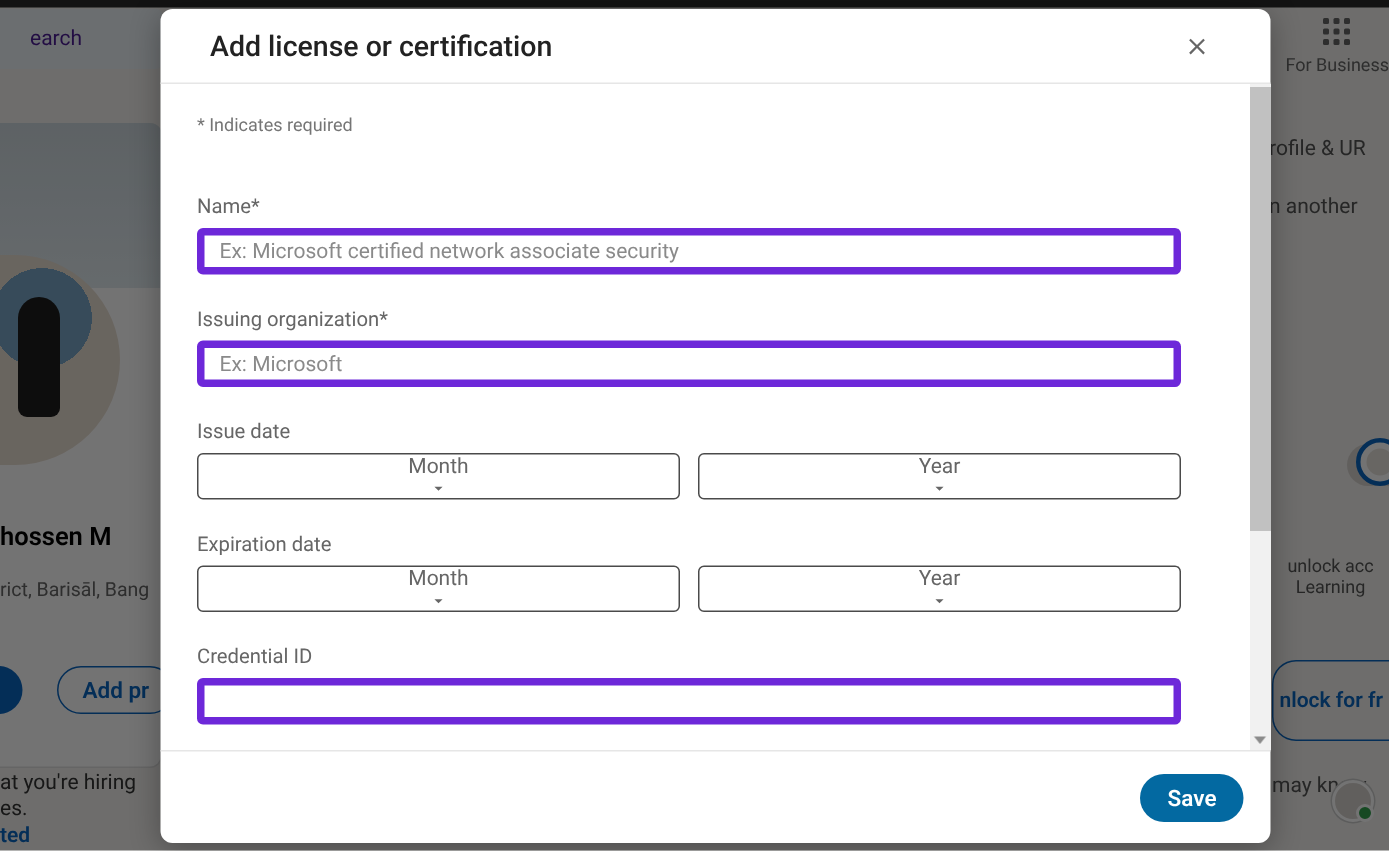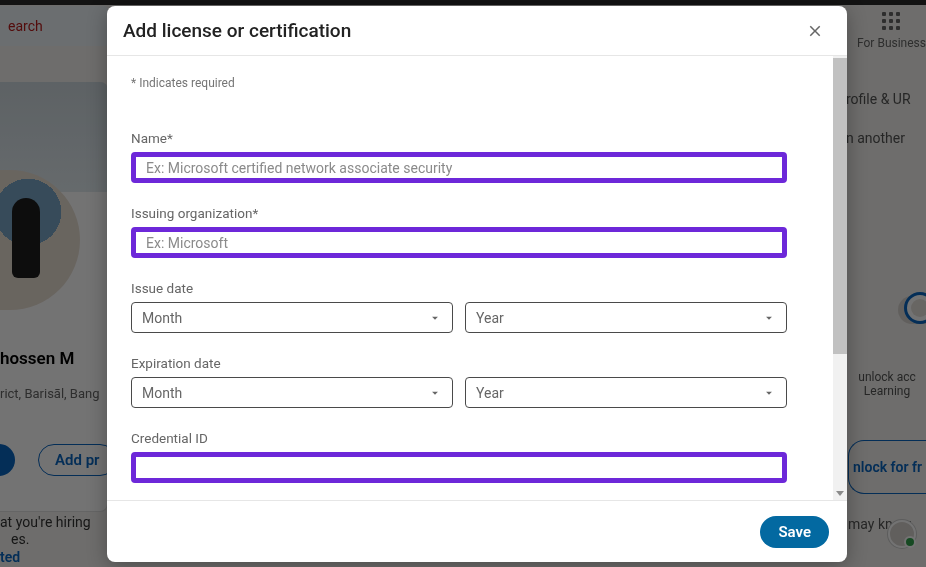--- a/index.html
+++ b/index.html
@@ -1,21 +1,21 @@
 <!DOCTYPE html>
 <html><head>
 <meta charset="utf-8">
 <style>
   * { box-sizing: border-box; margin: 0; padding: 0; font-family: -apple-system, "Segoe UI", Roboto, Helvetica, Arial, sans-serif; }
   html, body { width: 926px; height: 567px; overflow: hidden; background: #fff; }
 
   
   .bg-page { position:absolute; inset:0; background:#f3f2ef; }
   .bg-topbar { position:absolute; left:0; right:0; top:0; height:5px; background:#2c2c2c; }
-  .bg-search { position:absolute; left:0; top:6px; width:108px; height:40px; background:#edf3f8; color:#b91c1c; font-size:14px; display:flex; align-items:center; padding-left:8px; border-radius:0 4px 4px 0; }
+  .bg-search { position:absolute; left:0; top:6px; width:108px; height:40px; background:#edf3f8; color:#4c1d95; font-size:14px; display:flex; align-items:center; padding-left:20px; border-radius:0 4px 4px 0; }
   .bg-grid { position:absolute; top:12px; right:24px; width:20px; height:20px; display:grid; grid-template-columns:repeat(3,4px); grid-template-rows:repeat(3,4px); gap:3px; }
   .bg-grid span { background:#666; width:4px; height:4px; border-radius:1px; display:block; }
   .bg-biz { position:absolute; top:36px; right:0; font-size:12px; color:#666; }
   .bg-right-card { position:absolute; right:0; top:80px; width:80px; height:120px; font-size:14px; color:#555; line-height:2.8; text-align:left; }
   .bg-unlock { position:absolute; right:0; top:370px; font-size:12px; color:#555; text-align:center; width:78px; }
   .bg-unlock-link { position:absolute; right:0; top:440px; font-size:14px; color:#0a66c2; font-weight:600; width:78px; text-align:center; border:1px solid #0a66c2; border-radius:16px; padding:18px 0; border-right:0; border-radius:16px 0 0 16px; }
   .bg-know { position:absolute; right:0; top:516px; font-size:14px; color:#555; width:78px; }
   .bg-mini-avatar { position:absolute; right:10px; top:520px; width:28px; height:28px; border-radius:50%; background:#d8d3cf; border:2px solid #fff; box-shadow:0 0 0 1px #ccc; }
   .bg-mini-avatar::after { content:""; position:absolute; right:-2px; bottom:-2px; width:8px; height:8px; border-radius:50%; background:#31a24c; border:2px solid #fff; }
   .bg-big-avatar-ring { position:absolute; right:-10px; top:292px; width:32px; height:32px; border:3px solid #0a66c2; border-radius:50%; background:#fff; }
@@ -24,29 +24,29 @@
 
   .bg-profile-card { position:absolute; left:0; top:82px; width:108px; height:430px; background:#fff; border:1px solid #e0e0e0; border-left:none; border-radius:0 8px 8px 0; }
   .bg-cover { position:absolute; left:0; top:82px; width:108px; height:110px; background:linear-gradient(#cfd9df,#e2ebf0); border-radius:0 8px 0 0; }
   .bg-avatar { position:absolute; left:0; top:170px; width:80px; height:140px; border-radius:0 70px 70px 0; background:radial-gradient(circle at 35% 30%, #7aa7c7 0 30%, #e9dfd3 30% 100%); overflow:hidden; }
   .bg-avatar::after { content:""; position:absolute; left:12px; top:28px; width:28px; height:80px; background:#1d1d1d; border-radius:14px 14px 6px 6px; }
   .bg-name { position:absolute; left:0; top:348px; font-size:17px; font-weight:600; color:#000; width:110px; white-space:nowrap; }
   .bg-loc { position:absolute; left:0; top:386px; font-size:13px; color:#666; width:110px; white-space:nowrap; }
   .bg-pill-blue { position:absolute; left:-30px; top:444px; height:32px; padding:0 16px; background:#0a66c2; color:#fff; border-radius:16px; display:flex; align-items:center; font-size:15px; font-weight:600; }
   .bg-pill-outline { position:absolute; left:38px; top:444px; height:32px; padding:0 16px; background:#fff; color:#0a66c2; border:1px solid #0a66c2; border-radius:16px; display:flex; align-items:center; font-size:15px; font-weight:600; }
   .bg-hiring { position:absolute; left:0; top:514px; font-size:14px; color:#333; width:110px; white-space:nowrap; }
-  .bg-hiring2 { position:absolute; left:0; top:531px; font-size:14px; color:#333;margin-left:11px; }
+  .bg-hiring2 { position:absolute; left:0; top:531px; font-size:14px; color:#333; }
   .bg-ted { position:absolute; left:0; top:549px; font-size:14px; color:#0a66c2; font-weight:600; }
 
   
   .scrim { position:absolute; inset:0; background:rgba(0,0,0,0.55); }
 
   
   .modal { position:absolute; left:107px; top:6px; width:740px; height:556px; background:#fff; border-radius:8px; display:flex; flex-direction:column; box-shadow:0 4px 20px rgba(0,0,0,0.3); }
-  .modal-header { height:50px; display:flex; align-items:center; justify-content:space-between; padding:0 16px; border-bottom:1px solid #e6e6e6; }
+  .modal-header { height:50px; display:flex; align-items:center; justify-content:space-between; padding:0 33px; border-bottom:1px solid #e6e6e6; }
   .modal-title { font-size:19px; font-weight:500; color:#222; }
   .close-btn { width:32px; height:32px; border-radius:50%; display:flex; align-items:center; justify-content:center; cursor:pointer; color:#666; }
   .close-btn svg { width:18px; height:18px; }
 
   .modal-body-wrap { position:relative; flex:1; overflow:hidden; }
   .modal-body { position:absolute; inset:0; overflow-y:auto; padding:20px 24px 10px 24px; }
   
   .modal-body::-webkit-scrollbar { width:14px; }
   .modal-body::-webkit-scrollbar-track { background:#f1f1f1; }
   .modal-body::-webkit-scrollbar-thumb { background:#c1c1c1; border-radius:2px; }
@@ -55,21 +55,21 @@
   .fake-scroll-arrow{ position:absolute; right:3px; width:0;height:0;border-left:4px solid transparent;border-right:4px solid transparent;}
   .fake-scroll-arrow.bot{ bottom:4px; border-top:5px solid #8b8b8b;}
 
   .req-note { font-size:12px; color:#757575; margin-bottom:40px; }
   .field { margin-bottom:22px; }
   .field-label { font-size:13.5px; color:#666; margin-bottom:6px; display:block; }
   .text-input { width:656px; height:31px; border:5px solid #6d28d9; border-radius:4px; padding:0 10px; font-size:14px; color:#333; background:#fff; }
   .text-input::placeholder { color:#8a8a8a; }
   .select-row { display:flex; gap:12px; width:656px; }
   .select-wrap { position:relative; flex:1; }
-  .select-btn { width:100%; height:31px; border:1px solid #4a4a4a; border-radius:4px; background:#fff; padding:0 10px; font-size:14px; color:#666; display:flex; align-items:center; justify-content:space-between; cursor:pointer; }
+  .select-btn { width:100%; height:31px; border:1px solid #4a4a4a; border-radius:4px; background:#fff; padding:0 10px; font-size:14px; color:#666; display:flex; align-items:center; justify-content:space-between; cursor:pointer;flex-direction:column; }
   .select-btn svg { width:14px; height:14px; fill:#666; }
 
   .modal-footer { height:62px; border-top:1px solid #e6e6e6; display:flex; align-items:center; justify-content:flex-end; padding:0 18px; }
   .save-btn { height:32px; padding:0 18px; background:#0369a1; color:#fff; font-size:15px; font-weight:600; border:none; border-radius:16px; cursor:pointer; }
 </style>
 </head>
 <body>
 
 <div class="bg-page">
   <div class="bg-topbar"></div>

